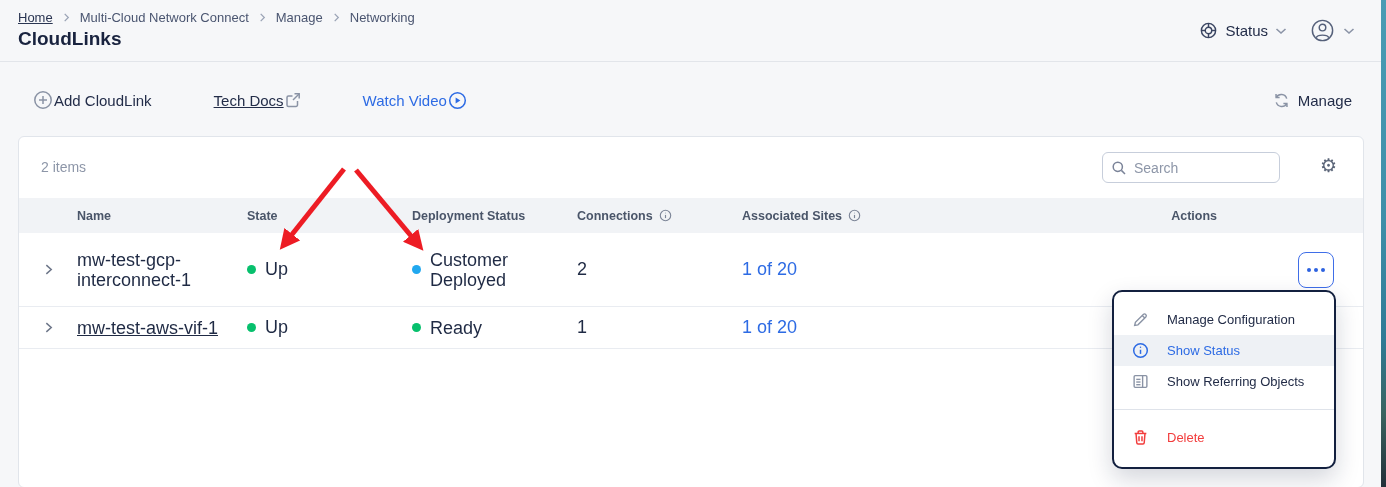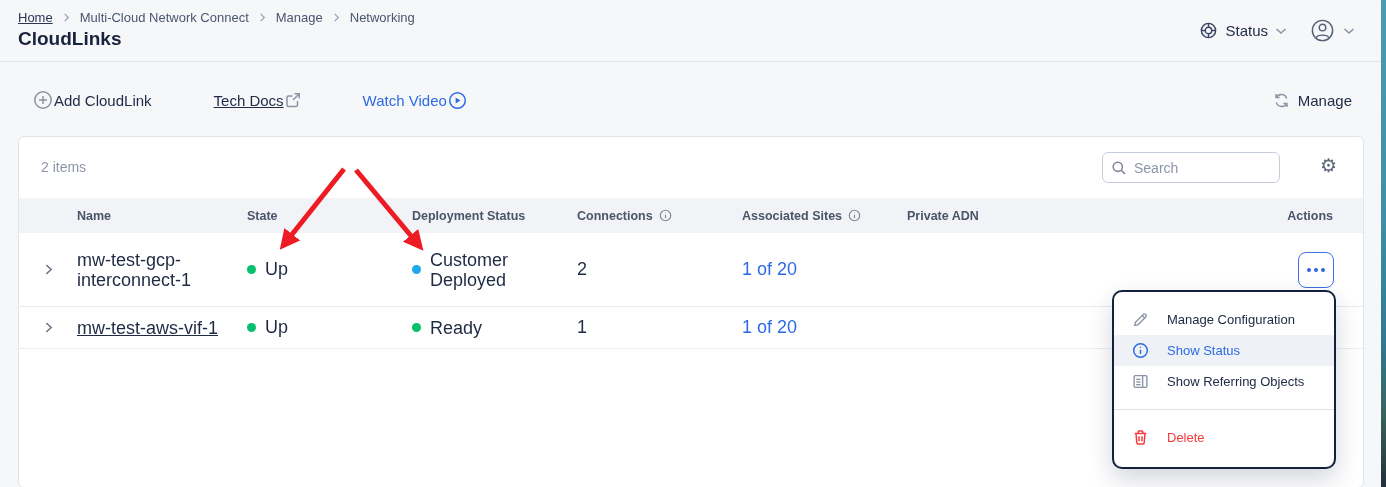--- a/index.html
+++ b/index.html
@@ -224,23 +224,20 @@
       <div class="th">
         <span>Associated Sites</span>
         <span>
             <svg width="13" height="13" viewBox="0 0 16 16" fill="none" stroke="#7d8698" stroke-width="1.4">
               <circle cx="8" cy="8" r="6.4"></circle>
               <line x1="8" y1="7.3" x2="8" y2="11.2"></line>
               <circle cx="8" cy="4.9" r="0.6" fill="#7d8698" stroke="none"></circle>
             </svg>
           </span>
       </div>
-      <div class="th">
-          <span>Private ADN</span>
-        </div>
       <div class="th th-actions">
           <span>Actions</span>
         </div>
     </div>
 
     <div class="tgrid trow row-1">
       <div class="cell-expander">
         <svg width="13" height="13" viewBox="0 0 12 12">
             <polyline points="4,2 8.5,6 4,10" fill="none" stroke="#6d7689" stroke-width="1.4"></polyline>
           </svg>

